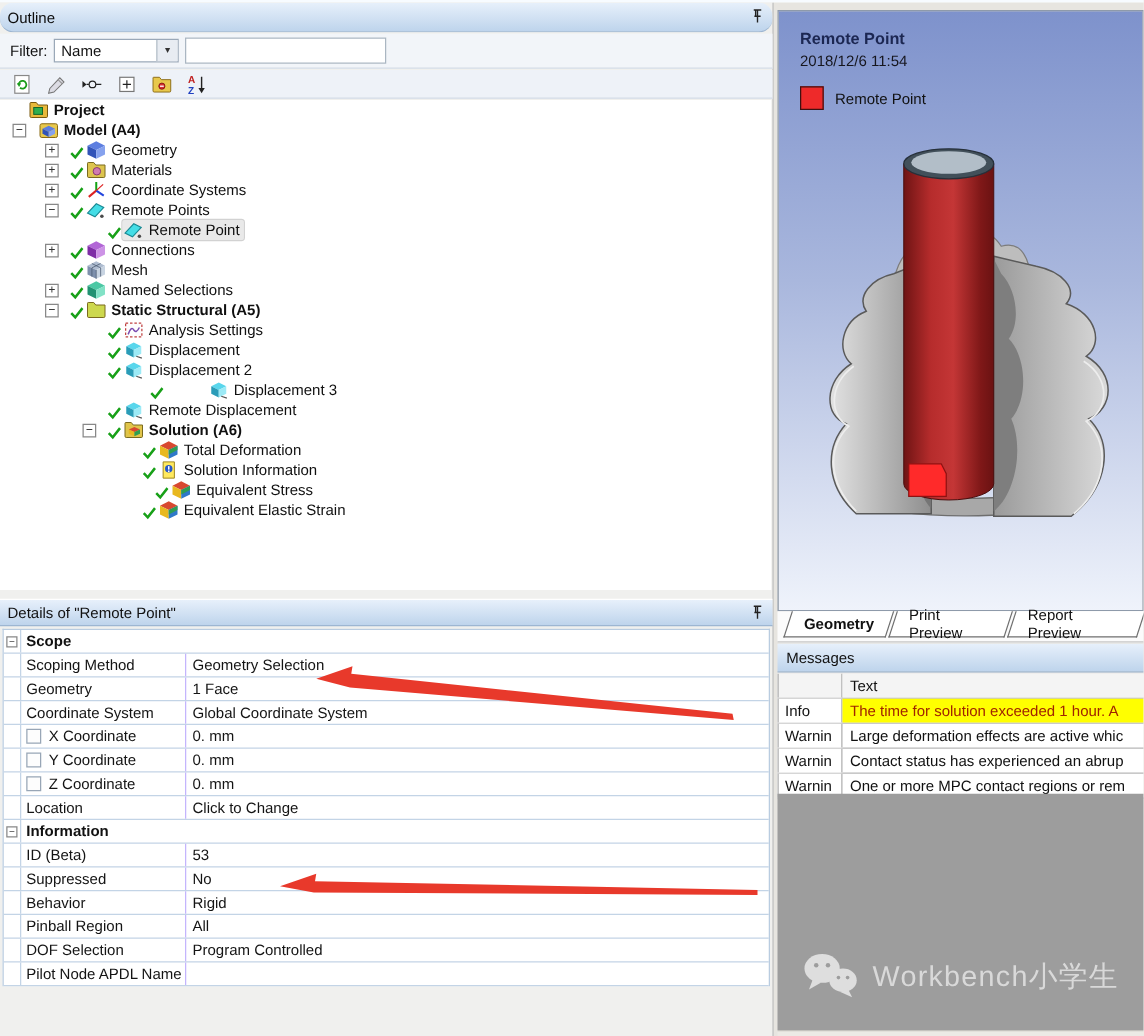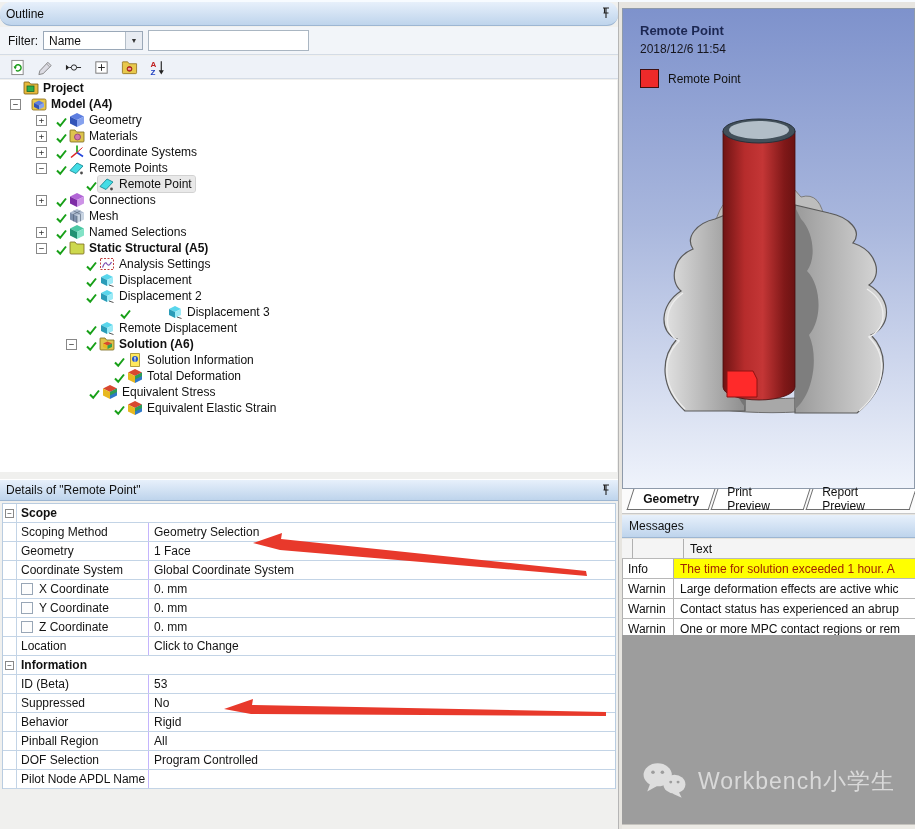--- a/index.html
+++ b/index.html
@@ -50,21 +50,21 @@
   .legend{position:absolute;left:17px;top:60px;display:flex;align-items:center;gap:9px;}
   .lsq{width:17px;height:17px;border:1px solid #401010;}
   .geomsvg{position:absolute;left:0;top:0;width:293px;height:480px;}
   .tabs{position:absolute;left:3px;top:487px;width:293px;height:25px;background:#fbfbfb;border-bottom:1px solid #c8c8c8;display:flex;align-items:stretch;padding-left:8px;box-sizing:border-box;}
   .tab{position:relative;margin-right:2px;padding:0 12px;display:flex;align-items:center;transform:skewX(-18deg);border:1px solid #6e6e6e;border-top:none;background:#fff;height:20px;}
   .tab span{transform:skewX(18deg);font-size:12px;color:#111;}
   .tab.active span{font-weight:bold;}
   .mtitlebar{position:absolute;left:3px;top:513px;width:293px;height:23px;background:linear-gradient(#e7f0fb,#bed4ec);border-bottom:1px solid #9db6d2;display:flex;align-items:center;padding-left:7px;box-sizing:border-box;}
   .mtable{position:absolute;left:3px;top:537px;width:293px;background:#fff;}
   .mrow{display:flex;height:19px;border-bottom:1px solid #b8b8b8;}
-  .mrow.head{background:#f4f4f4;padding-left:10px;}
+  .mrow.head{background:#f4f4f4;}
   .msev{width:52px;flex:none;border-right:1px solid #b0b0b0;border-left:1px solid #b0b0b0;display:flex;align-items:center;padding-left:5px;box-sizing:border-box;background:#fff;}
   .mtext{flex:1;display:flex;align-items:center;padding-left:6px;white-space:nowrap;overflow:hidden;color:#101010;}
   .mrow.hl .mtext{background:#ffff00;color:#a02400;}
   .grayarea{position:absolute;left:3px;top:633px;width:293px;height:189px;background:#9d9d9d;}
   .watermark{position:absolute;left:0;bottom:22px;width:100%;display:flex;align-items:center;justify-content:center;gap:10px;}
   .watermark .wtext{font-size:23px;color:#d9d9d9;letter-spacing:1px;}
   .bstrip{position:absolute;left:3px;top:822px;width:293px;height:7px;background:#eceae5;border-top:1px solid #c4c2bd;}
   .arrows{position:absolute;left:0;top:0;width:915px;height:829px;pointer-events:none;}
 </style>
 </head>
@@ -371,44 +371,44 @@
             <span class="tlabel b">Solution (A6)</span>
           </span>
         </div>
         <div class="trow" style="padding-left: 94px;">
           <span class="exp none"></span>
           <span class="chk"><svg viewBox="0 0 11 11">
               <path d="M1 5.5 L4.2 8.8 L10 1.5" stroke="#18a018" stroke-width="2" fill="none"></path>
             </svg></span>
           <span class="grp">
             <span class="ticon"><svg viewBox="0 0 16 16">
+                <polygon points="8,1 15,4.5 8,8 1,4.5" fill="#d84830"></polygon>
+                <polygon points="1,4.5 8,8 8,15 1,11.5" fill="#e8b820"></polygon>
+                <polygon points="8,8 15,4.5 15,11.5 8,15" fill="#2f78c8"></polygon>
+                <polygon points="8,8 15,4.5 15,8 8,11.5" fill="#2f9e52"></polygon>
+              </svg></span>
+            <span class="tlabel">Total Deformation</span>
+          </span>
+        </div>
+        <div class="trow" style="padding-left: 94px;">
+          <span class="exp none"></span>
+          <span class="chk"><svg viewBox="0 0 11 11">
+              <path d="M1 5.5 L4.2 8.8 L10 1.5" stroke="#18a018" stroke-width="2" fill="none"></path>
+            </svg></span>
+          <span class="grp">
+            <span class="ticon"><svg viewBox="0 0 16 16">
                 <path d="M3.5 1.5 h9 v13 h-9 z" fill="#ffe95e" stroke="#a08820" stroke-width="0.8"></path>
                 <circle cx="8" cy="7" r="3" fill="#2858c8"></circle>
                 <rect x="7.4" y="4.9" width="1.2" height="2.8" fill="#fff"></rect>
                 <rect x="7.4" y="8.4" width="1.2" height="1.2" fill="#fff"></rect>
               </svg></span>
             <span class="tlabel">Solution Information</span>
           </span>
         </div>
-        <div class="trow" style="padding-left: 94px;">
-          <span class="exp none"></span>
-          <span class="chk"><svg viewBox="0 0 11 11">
-              <path d="M1 5.5 L4.2 8.8 L10 1.5" stroke="#18a018" stroke-width="2" fill="none"></path>
-            </svg></span>
-          <span class="grp">
-            <span class="ticon"><svg viewBox="0 0 16 16">
-                <polygon points="8,1 15,4.5 8,8 1,4.5" fill="#d84830"></polygon>
-                <polygon points="1,4.5 8,8 8,15 1,11.5" fill="#e8b820"></polygon>
-                <polygon points="8,8 15,4.5 15,11.5 8,15" fill="#2f78c8"></polygon>
-                <polygon points="8,8 15,4.5 15,8 8,11.5" fill="#2f9e52"></polygon>
-              </svg></span>
-            <span class="tlabel">Total Deformation</span>
-          </span>
-        </div>
-        <div class="trow" style="padding-left: 69px;">
+        <div class="trow" style="padding-left: 104px;">
           <span class="exp none"></span>
           <span class="chk"><svg viewBox="0 0 11 11">
               <path d="M1 5.5 L4.2 8.8 L10 1.5" stroke="#18a018" stroke-width="2" fill="none"></path>
             </svg></span>
           <span class="grp">
             <span class="ticon"><svg viewBox="0 0 16 16">
                 <polygon points="8,1 15,4.5 8,8 1,4.5" fill="#d84830"></polygon>
                 <polygon points="1,4.5 8,8 8,15 1,11.5" fill="#e8b820"></polygon>
                 <polygon points="8,8 15,4.5 15,11.5 8,15" fill="#2f78c8"></polygon>
                 <polygon points="8,8 15,4.5 15,8 8,11.5" fill="#2f9e52"></polygon>

